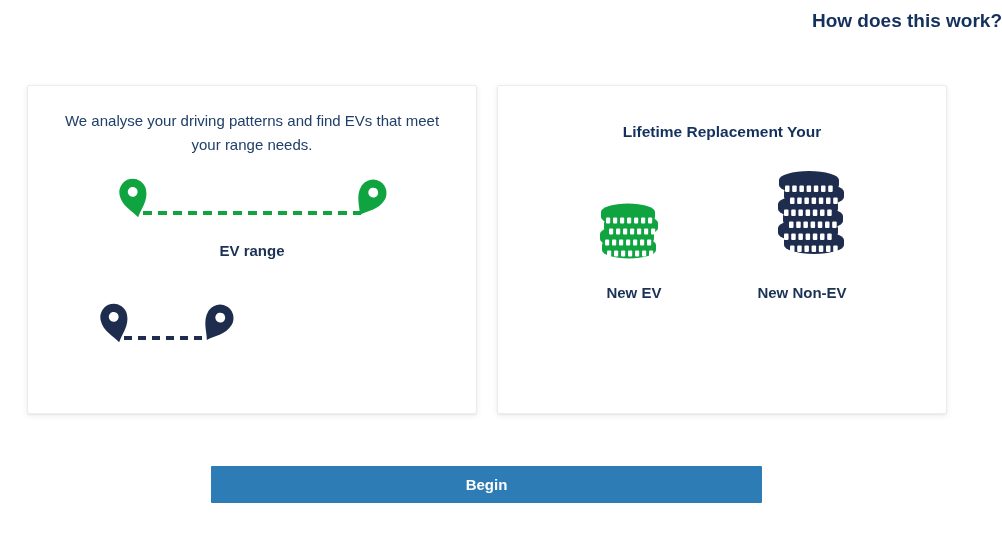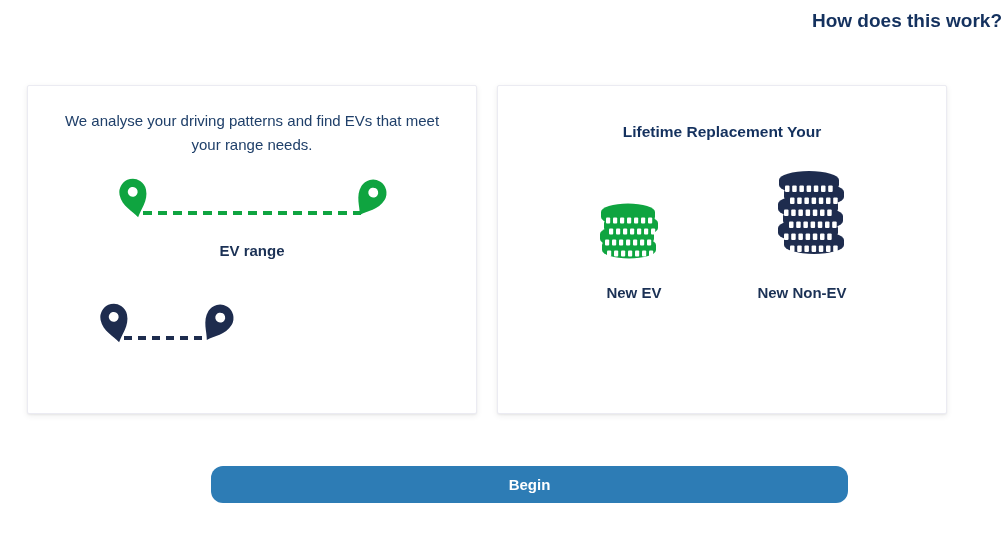--- a/index.html
+++ b/index.html
@@ -42,24 +42,24 @@
   .ev-label   { text-align: center; margin-top: 21px; }
   .your-label { margin: 14px 0 0 60px; }
   .cost-heading {
     margin: 36px 0 0; text-align: center;
     font-size: 15.5px; font-weight: 700; color: #14315e; line-height: 19px;
   }
   .stacks { display: flex; justify-content: center; align-items: flex-end; gap: 96px; margin-top: 30px; }
   .stack-col { display: flex; flex-direction: column; align-items: flex-end; }
   .stack-col .illus-label { margin-top: 16px; }
   .begin {
-    display: block; width: 637px; height: 37px; margin: 52px 0 0 211px;
+    display: block; width: 551px; height: 37px; margin: 52px 0 0 211px;
     background: #2d7cb5; color: #ffffff;
     font-family: inherit; font-size: 15px; font-weight: 700;
-    border: none; border-radius: 12px; cursor: pointer;
+    border: none; border-radius: 1px; cursor: pointer;
   }
 </style>
 </head>
 <body>
 
 <header class="header">
   <h1 class="title">How does this work?</h1>
 </header>
 
 <main>

